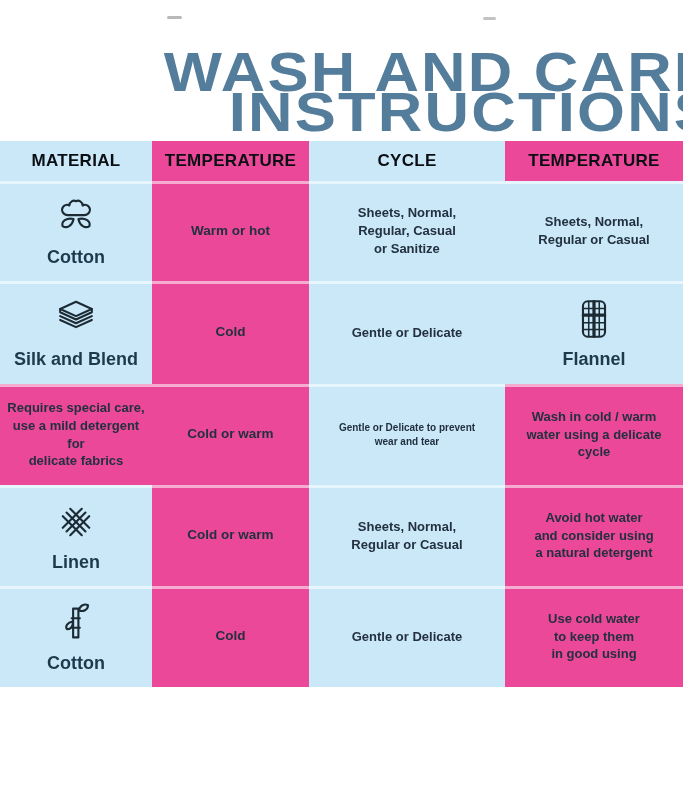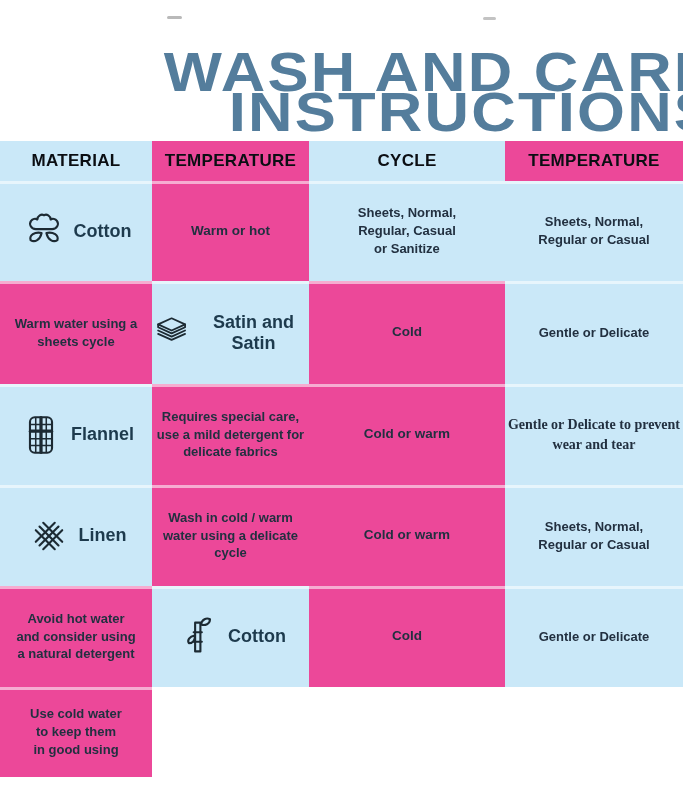--- a/index.html
+++ b/index.html
@@ -32,24 +32,24 @@
 
   .hcell {
     font-weight:800; font-size:17px; letter-spacing:0.3px; color:#0b0e13;
   }
   .txt {
     font-weight:700; font-size:13px; line-height:1.38; color:#223040;
     white-space:pre-line; padding:8px 6px;
   }
   .cycle-cell .txt-in { padding:0 1px; }
   .instr-cell .txt-in { padding:0 4px; }
-  .tight { font-size:14px;font-family:Liberation Serif, serif; }
+  .tight { font-size:10px; }
   .temp-cell { font-size:13.5px; }
 
-  .mat { flex-direction:row; gap:7px; }
+  .mat { flex-direction:column; gap:7px; }
   .mat-label {
     font-weight:800; font-size:18px; line-height:1.15; color:#1d3a4d;
     white-space:pre-line;
   }
   .icon { width:46px; height:46px; }
   .icon path, .icon line, .icon rect {
     fill:none; stroke:#1c2a33; stroke-width:2.2;
     stroke-linecap:round; stroke-linejoin:round;
   }
   .icon .thick { stroke-width:3.4; }
@@ -87,33 +87,29 @@
     <div class="cell c-light cycle-cell sep">
       <div class="txt txt-in">Sheets, Normal,
 Regular, Casual
 or Sanitize</div>
     </div>
 
     <div class="cell c-light cycle-cell sep">
       <div class="txt txt-in">Sheets, Normal,
 Regular or Casual</div>
     </div>
-    <div class="cell c-dark instr-cell sep">
-      <div class="txt txt-in">Warm water using a
-sheets cycle</div>
-    </div>
 
     <div class="cell c-light mat sep">
       <svg class="icon" viewBox="0 0 48 48">
         <path d="M24 6 L40.5 13.5 L24 21 L7.5 13.5 Z"></path>
         <path d="M7.5 13.5 L7.5 17 L24 24.5 L40.5 17 L40.5 13.5"></path>
         <path d="M7.5 21 L24 28.5 L40.5 21"></path>
         <path d="M7.5 25 L24 32.5 L40.5 25"></path>
       </svg>
-      <div class="mat-label">Satin and Satin</div>
+      <div class="mat-label">Silk and Blend</div>
     </div>
     <div class="cell c-dark txt temp-cell sep">Cold</div>
     <div class="cell c-light cycle-cell sep">
       <div class="txt txt-in">Gentle or Delicate</div>
     </div>
     <div class="cell c-light mat sep">
       <svg class="icon" viewBox="0 0 48 48">
         <rect x="12.5" y="5.5" width="23" height="37" rx="5"></rect>
         <line class="thin" x1="18.5" y1="6" x2="18.5" y2="42"></line>
         <line class="thick" x1="24" y1="6" x2="24" y2="42"></line>
@@ -129,38 +125,38 @@
     <div class="cell c-dark instr-cell sep">
       <div class="txt txt-in">Requires special care,
 use a mild detergent for
 delicate fabrics</div>
     </div>
     <div class="cell c-dark txt temp-cell sep">Cold or warm</div>
     <div class="cell c-light cycle-cell sep">
       <div class="txt txt-in tight">Gentle or Delicate to prevent
 wear and tear</div>
     </div>
+    <div class="cell c-dark instr-cell sep">
+      <div class="txt txt-in">Wash in cold / warm
+water using a delicate
+cycle</div>
+    </div>
+
     <div class="cell c-light mat sep">
       <svg class="icon" viewBox="0 0 48 48">
         <g transform="rotate(45 24 24)">
           <line x1="10" y1="18.5" x2="38" y2="18.5"></line>
           <line x1="10" y1="24" x2="38" y2="24"></line>
           <line x1="10" y1="29.5" x2="38" y2="29.5"></line>
           <line x1="18.5" y1="10" x2="18.5" y2="38"></line>
           <line x1="24" y1="10" x2="24" y2="38"></line>
           <line x1="29.5" y1="10" x2="29.5" y2="38"></line>
         </g>
       </svg>
       <div class="mat-label">Linen</div>
-    </div>
-
-    <div class="cell c-dark instr-cell sep">
-      <div class="txt txt-in">Wash in cold / warm
-water using a delicate
-cycle</div>
     </div>
     <div class="cell c-dark txt temp-cell sep">Cold or warm</div>
     <div class="cell c-light cycle-cell sep">
       <div class="txt txt-in">Sheets, Normal,
 Regular or Casual</div>
     </div>
     <div class="cell c-dark instr-cell sep">
       <div class="txt txt-in">Avoid hot water
 and consider using
 a natural detergent</div>

